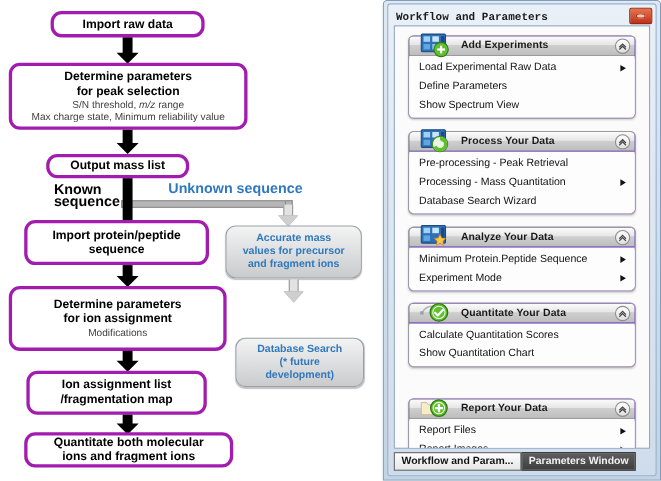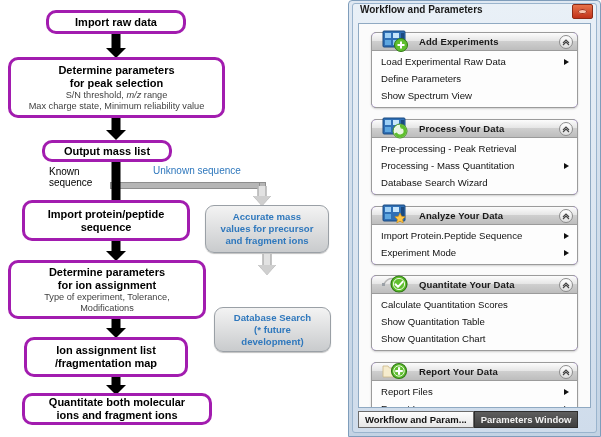--- a/index.html
+++ b/index.html
@@ -79,21 +79,21 @@
   .garrow .ghead{
     position:absolute;left:50%;bottom:0;transform:translateX(-50%);
     width:0;height:0;
     border-left:9px solid transparent;
     border-right:9px solid transparent;
     border-top:10px solid #cfcfcf;
     filter:drop-shadow(0 0 0.5px #8e8e8e);
   }
 
   .flabel{
-    position:absolute; font-size:10px; font-weight:normal; line-height:11px; color:#000;
+    position:absolute; font-size:13px; font-weight:bold; line-height:11px; color:#000;
   }
   .flabel.blue{ color:#2f78bd; }
 
   
   #win{
     position:absolute; left:348px; top:0; width:253px; height:437px;
     box-sizing:border-box;
     background:linear-gradient(#dfe8f2,#c3d3e4);
     border:1px solid #7f9dbb;
     border-radius:4px 4px 0 0;
@@ -101,23 +101,24 @@
   }
   #win-inner{
     position:absolute; left:3px; top:2px; right:3px; bottom:3px;
     background:linear-gradient(#e9f0f7,#cfdceb);
     border:1px solid #9ab4cd;
     border-radius:3px;
     box-sizing:border-box;
   }
   #titlebar{
     position:absolute; left:0; top:0; right:0; height:18px;
-    display:flex; align-items:flex-start;
+    display:flex; align-items:flex-end;
     padding:0 3px 0 7px;
     box-sizing:border-box;
+    font-family:Liberation Mono, monospace;
   }
   #title-text{
     font-size:10px; font-weight:bold; color:#1b1b1b; flex:1;
     white-space:nowrap; overflow:hidden;
   }
   #close-btn{
     width:19px;height:13px;
     background:linear-gradient(#e8734a,#c1321a);
     border:1px solid #8d2b16;
     border-radius:2px;
@@ -260,21 +261,20 @@
     <div class="t1">sequence</div>
   </div>
   <div class="varrow" style="left:106px;top:241px;width:20px;height:20px;">
     <div class="shaft" style="height:11px;"></div>
       <div class="head"></div>
   </div>
 
   <div class="fbox" style="left:8px;top:260px;width:198px;height:59px;">
     <div class="t1">Determine parameters</div>
     <div class="t1">for ion assignment</div>
-    <div class="t2">Type of experiment, Tolerance,</div>
     <div class="t2">Modifications</div>
   </div>
   <div class="varrow" style="left:106px;top:319px;width:20px;height:19px;">
     <div class="shaft" style="height:10px;"></div>
       <div class="head"></div>
   </div>
 
   <div class="fbox" style="left:24px;top:337px;width:164px;height:40px;">
     <div class="t1">Ion assignment list</div>
     <div class="t1">/fragmentation map</div>
@@ -410,21 +410,21 @@
           <span class="ghdr-title">Analyze Your Data</span>
           <span class="chev">
             <svg width="8" height="8" viewBox="0 0 8 8">
                 <path d="M1 5 L4 2 L7 5" stroke="#444" stroke-width="1.1" fill="none"></path>
                 <path d="M1 7 L4 4 L7 7" stroke="#444" stroke-width="1.1" fill="none"></path>
               </svg>
           </span>
         </div>
         <div class="mlist">
           <div class="mitem">
-            <span>Import Protein.Peptide Sequence</span>
+            <span>Minimum Protein.Peptide Sequence</span>
             <span class="arr"></span>
           </div>
           <div class="mitem">
             <span>Experiment Mode</span>
             <span class="arr"></span>
           </div>
         </div>
       </div>
 
       <div class="group" style="top:251px;">
@@ -444,23 +444,20 @@
                 <path d="M1 5 L4 2 L7 5" stroke="#444" stroke-width="1.1" fill="none"></path>
                 <path d="M1 7 L4 4 L7 7" stroke="#444" stroke-width="1.1" fill="none"></path>
               </svg>
           </span>
         </div>
         <div class="mlist">
           <div class="mitem">
             <span>Calculate Quantitation Scores</span>
           </div>
           <div class="mitem">
-            <span>Show Quantitation Table</span>
-          </div>
-          <div class="mitem">
             <span>Show  Quantitation Chart</span>
           </div>
         </div>
       </div>
 
       <div class="group" style="top:338px;">
         <div class="ghdr">
           <span class="gicon">
             <svg width="36" height="24" viewBox="0 0 36 24">
               <path d="M5 7 l5 0 1.5 2 8.5 0 0 9 -15 0 Z" fill="#f6eccd" stroke="#cbb887" stroke-width=".8"></path>

